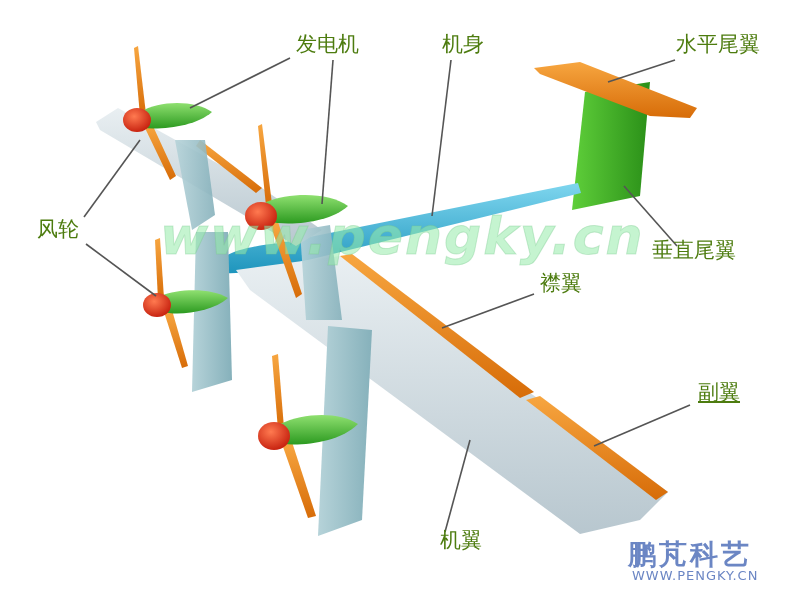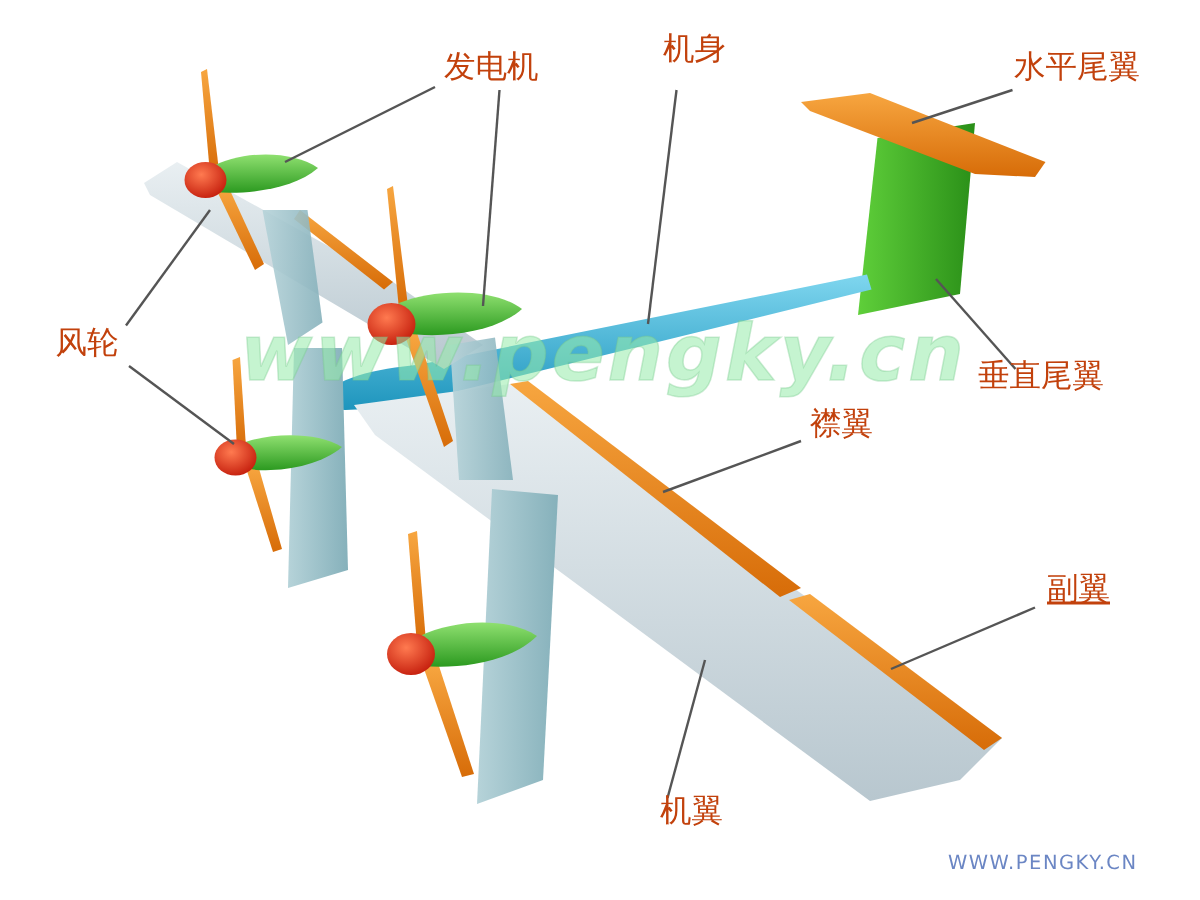--- a/index.html
+++ b/index.html
@@ -1,18 +1,18 @@
 <!DOCTYPE html>
 <html><head>
 <meta charset="utf-8">
 <style>
   html,body{margin:0;padding:0;background:#ffffff;}
   body{width:800px;height:600px;overflow:hidden;position:relative;font-family:"DejaVu Sans","Liberation Sans",sans-serif;}
   #stage{position:absolute;left:0;top:0;width:800px;height:600px;}
-  .label{position:absolute;font-size:21px;color:#c2410c;white-space:nowrap;line-height:1;}
+  .label{position:absolute;font-size:21px;color:#4d7c0f;white-space:nowrap;line-height:1;}
   .watermark{position:absolute;left:160px;top:206px;font-family:"DejaVu Sans","Liberation Sans",sans-serif;font-weight:bold;font-style:italic;font-size:52px;color:rgba(150,235,170,0.55);letter-spacing:2px;white-space:nowrap;-webkit-text-stroke:1px rgba(120,200,140,0.35);}
   .logo-cn{position:absolute;left:628px;top:536px;font-size:28px;font-weight:bold;color:#6b86c4;letter-spacing:3px;white-space:nowrap;}
   .logo-en{position:absolute;left:632px;top:568px;font-size:13px;color:#6b86c4;letter-spacing:1px;white-space:nowrap;}
 </style>
 </head>
 <body>
 
 <div id="stage">
 <svg width="800" height="600" viewBox="0 0 800 600">
   <defs>
@@ -116,22 +116,23 @@
     <line x1="677" y1="246" x2="624" y2="186"></line>
     <line x1="534" y1="294" x2="442" y2="328"></line>
     <line x1="690" y1="405" x2="594" y2="446"></line>
     <line x1="445" y1="532" x2="470" y2="440"></line>
   </g>
 </svg>
 
 <div class="watermark">www.pengky.cn</div>
 
 <div class="label" style="left:296px;top:34px;">发电机</div>
-<div class="label" style="left:442px;top:22px;">机身</div>
+<div class="label" style="left:442px;top:34px;">机身</div>
 <div class="label" style="left:676px;top:34px;">水平尾翼</div>
 <div class="label" style="left:37px;top:220px;font-family:Liberation Mono, monospace;">风轮</div>
 <div class="label" style="left:652px;top:240px;">垂直尾翼</div>
 <div class="label" style="left:540px;top:274px;font-family:Liberation Mono, monospace;">襟翼</div>
 <div class="label" style="left:698px;top:382px;text-decoration:underline;">副翼</div>
 <div class="label" style="left:440px;top:530px;">机翼</div>
 
+<div class="logo-cn">鹏芃科艺</div>
 <div class="logo-en">WWW.PENGKY.CN</div>
 </div>
 
 </body></html>

